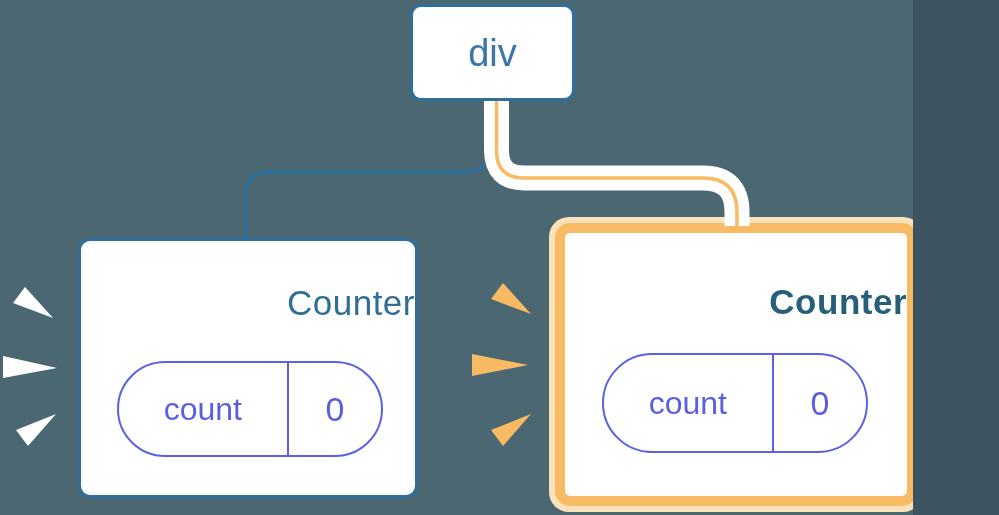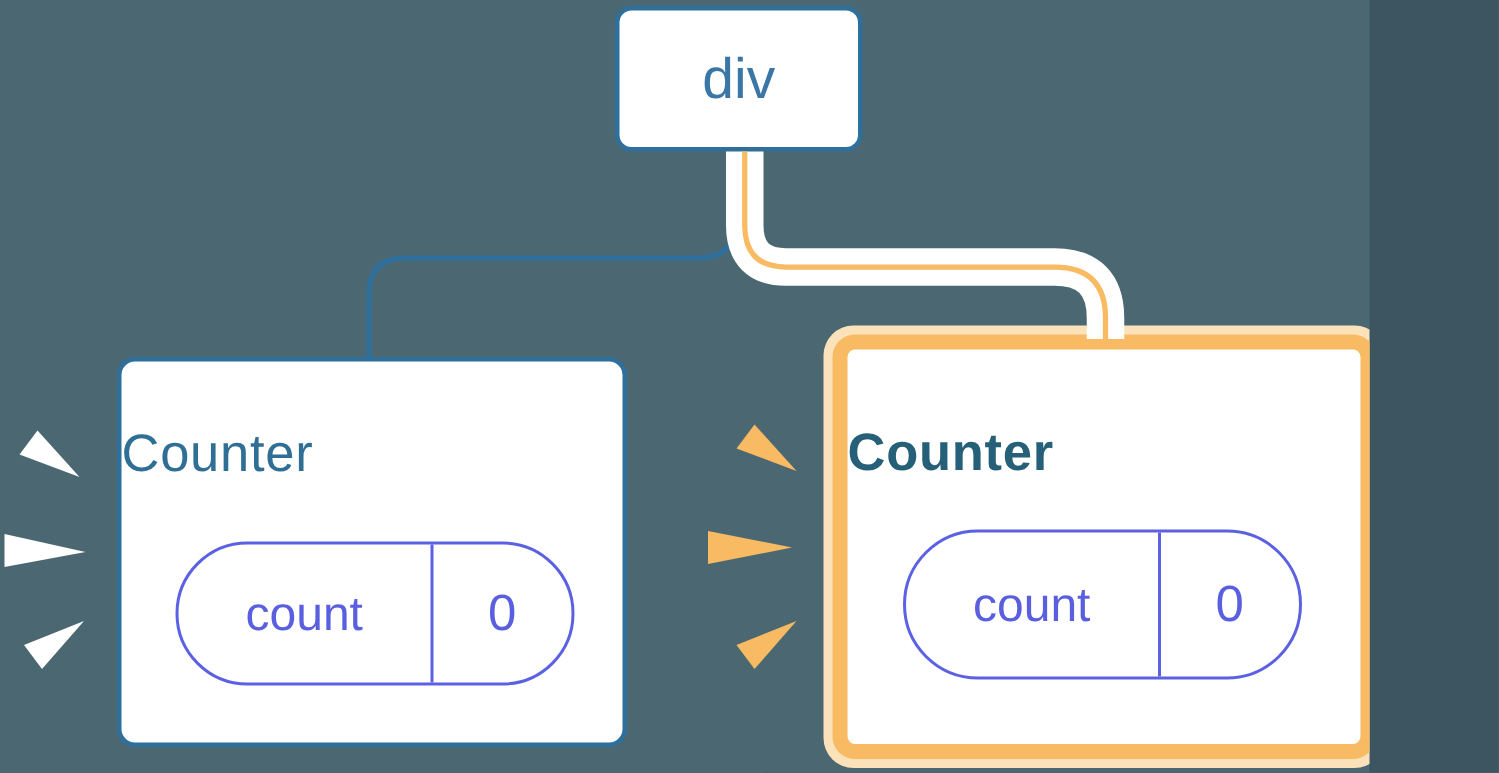--- a/index.html
+++ b/index.html
@@ -46,21 +46,21 @@
   .highlight-card{
     position:relative;
     box-sizing:border-box;
     width:100%;height:100%;
     background:#ffffff;
     border:10px solid #f8ba62;
     border-radius:15px;
   }
   .card-title{
     position:absolute;left:0;right:0;
-    text-align:left;line-height:36px;
+    text-align:right;line-height:36px;
     font-size:35px;color:#2f6f95;font-weight:500;
     letter-spacing:.5px;
   }
   .counter-card .card-title{top:44px;}
   .highlight-card .card-title{top:51px;font-weight:700;color:#266078;}
   
   .pill{
     position:absolute;
     box-sizing:border-box;
     border:2px solid #5c61e3;

